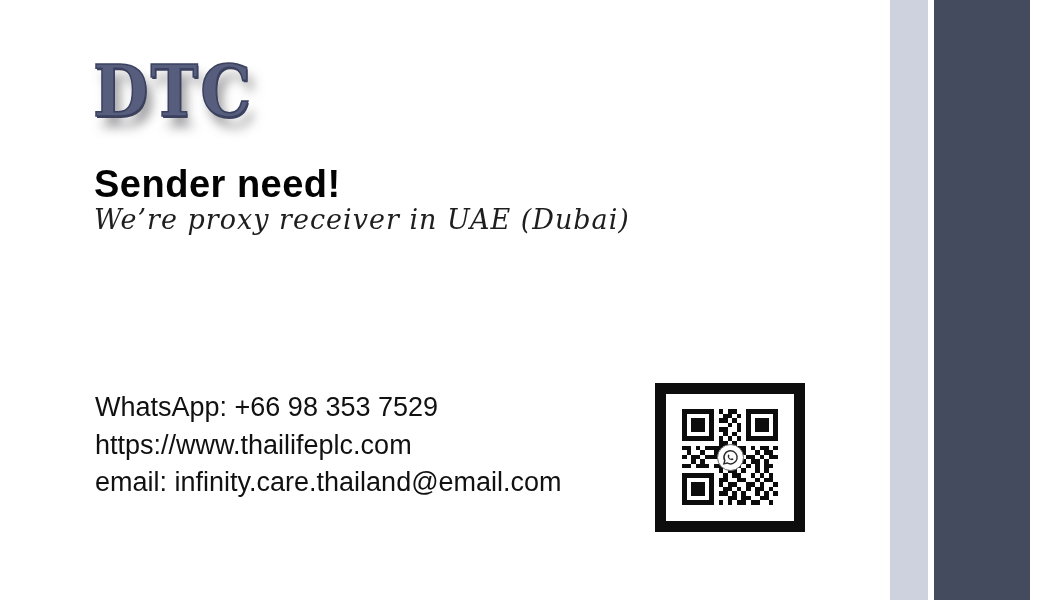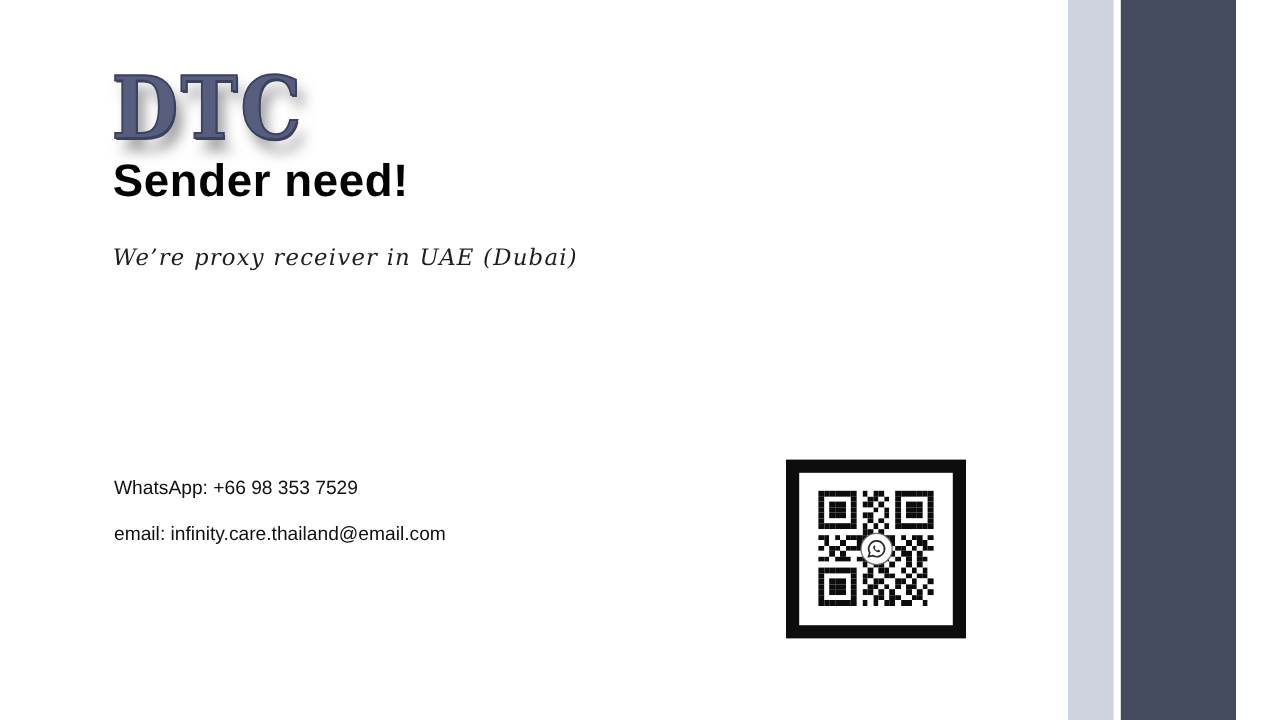--- a/index.html
+++ b/index.html
@@ -37,43 +37,43 @@
     -webkit-text-stroke: 1.5px var(--logo-edge);
     text-shadow: 6px 9px 10px rgba(70,70,75,0.55),
                  1px 1px 0 var(--logo-edge);
     transform: scaleY(1.12);
     transform-origin: left top;
   }
 
   
   .headline {
     position: absolute;
-    left: 94px; top: 130px;
+    left: 94px; top: 163px;
     font-size: 38px;
     font-weight: bold;
     color: #030303;
     letter-spacing: 0.5px;
   }
 
   
   .subheadline {
     position: absolute;
     left: 94px; top: 204px;
     font-family: "DejaVu Serif", "Liberation Serif", serif;
     font-style: italic;
-    font-size: 19px;
+    font-size: 27px;
     color: #1e1e1e;
     letter-spacing: 1px;
   }
 
   
   .contacts {
     position: absolute;
     left: 95px; top: 389px;
-    font-size: 16px;
+    font-size: 27px;
     color: var(--text-color);
   }
   .contact-line {
     height: 37.5px;
     line-height: 37.5px;
     white-space: nowrap;
   }
 
   
   .qr-box {
@@ -124,20 +124,21 @@
 <div class="card">
 
   <div class="logo">DTC</div>
 
   <div class="headline">Sender need!</div>
 
   <div class="subheadline">We’re proxy receiver in UAE (Dubai)</div>
 
   <div class="contacts">
     <div class="contact-line">WhatsApp: +66 98 353 7529</div>
+    <div class="contact-line">https://www.thailifeplc.com</div>
     <div class="contact-line">email: infinity.care.thailand@email.com</div>
   </div>
 
   <div class="qr-box">
     <div class="qr-grid" id="qr-grid">
         <div class="m on"></div>
         <div class="m on"></div>
         <div class="m on"></div>
         <div class="m on"></div>
         <div class="m on"></div>

